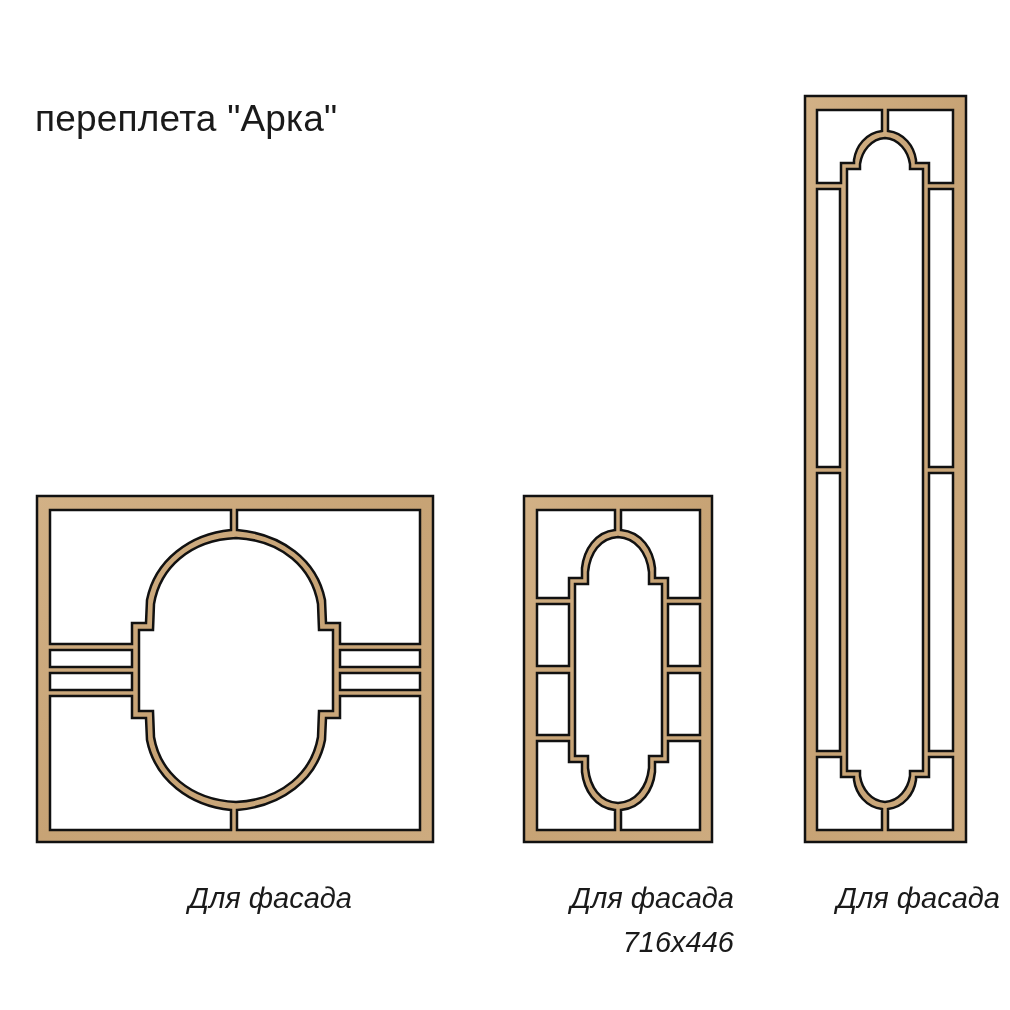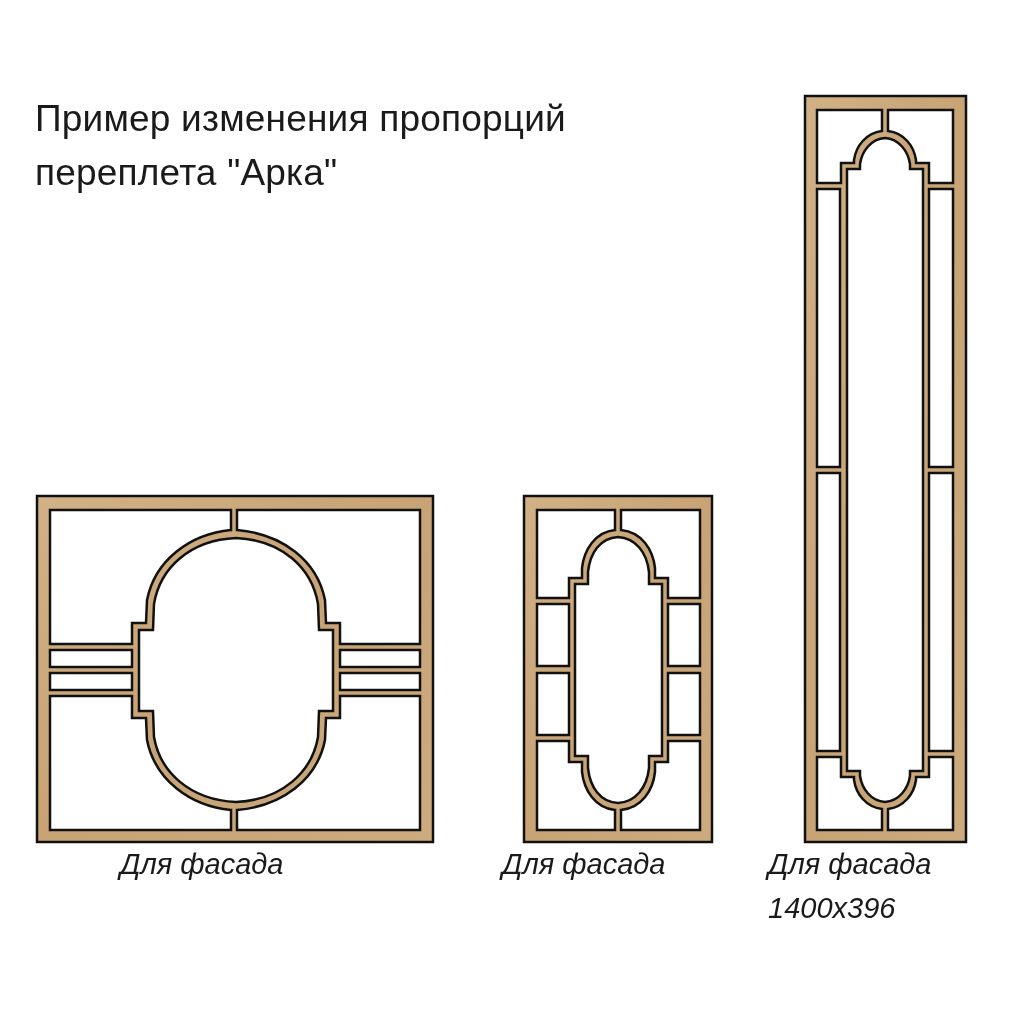--- a/index.html
+++ b/index.html
@@ -5,32 +5,32 @@
     html, body { margin: 0; padding: 0; background: #ffffff; }
     body { width: 1010px; height: 1010px; position: relative; overflow: hidden; font-family: "Liberation Sans", sans-serif; }
     .title {
       position: absolute; left: 35px; top: 92px;
       font-family: "Liberation Sans", sans-serif;
       font-size: 37px; line-height: 54px; color: #1a1a1a;
       letter-spacing: 0.2px;
     }
     .title div { white-space: nowrap; }
     .caption {
-      position: absolute; text-align: left;
+      position: absolute; text-align: right;
       font-family: "Liberation Sans", sans-serif;
       font-style: italic; font-size: 29px; line-height: 44px; color: #1a1a1a;
       white-space: nowrap;
+      margin-top: 34px;
     }
     svg.drawing { position: absolute; left: 0; top: 0; }
   </style>
 </head>
 <body>
 
 <div class="title">
-  <div>Пример изменения пропорций</div>
   <div>переплета "Арка"</div>
 </div>
 
 <svg class="drawing" width="1010" height="1010" viewBox="0 0 1010 1010">
   <defs>
     <linearGradient id="woodGrad" x1="0" y1="0" x2="1" y2="1">
       <stop offset="0" stop-color="#d2b186"></stop>
       <stop offset="0.5" stop-color="#c7a375"></stop>
       <stop offset="1" stop-color="#cdab7f"></stop>
     </linearGradient>
@@ -103,17 +103,17 @@
       <path d="M885,138 C 871,139 862,151 860,164 L860,169 L847,169 L847,771 L860,771 L860,776 C 862,789 871,801 885,802 C 899,801 908,789 910,776 L910,771 L923,771 L923,169 L910,169 L910,164 C 908,151 899,139 885,138 Z"></path>
     </g>
   </g>
 </svg>
 
 <div class="caption" style="left:120px; top:842px; width:232px;">
   <div>Для фасада</div>
 </div>
 <div class="caption" style="left:502px; top:842px; width:232px;">
   <div>Для фасада</div>
+  <div>716x446</div>
 </div>
 <div class="caption" style="left:768px; top:842px; width:232px;">
   <div>Для фасада</div>
-  <div>1400x396</div>
 </div>
 
 </body></html>

